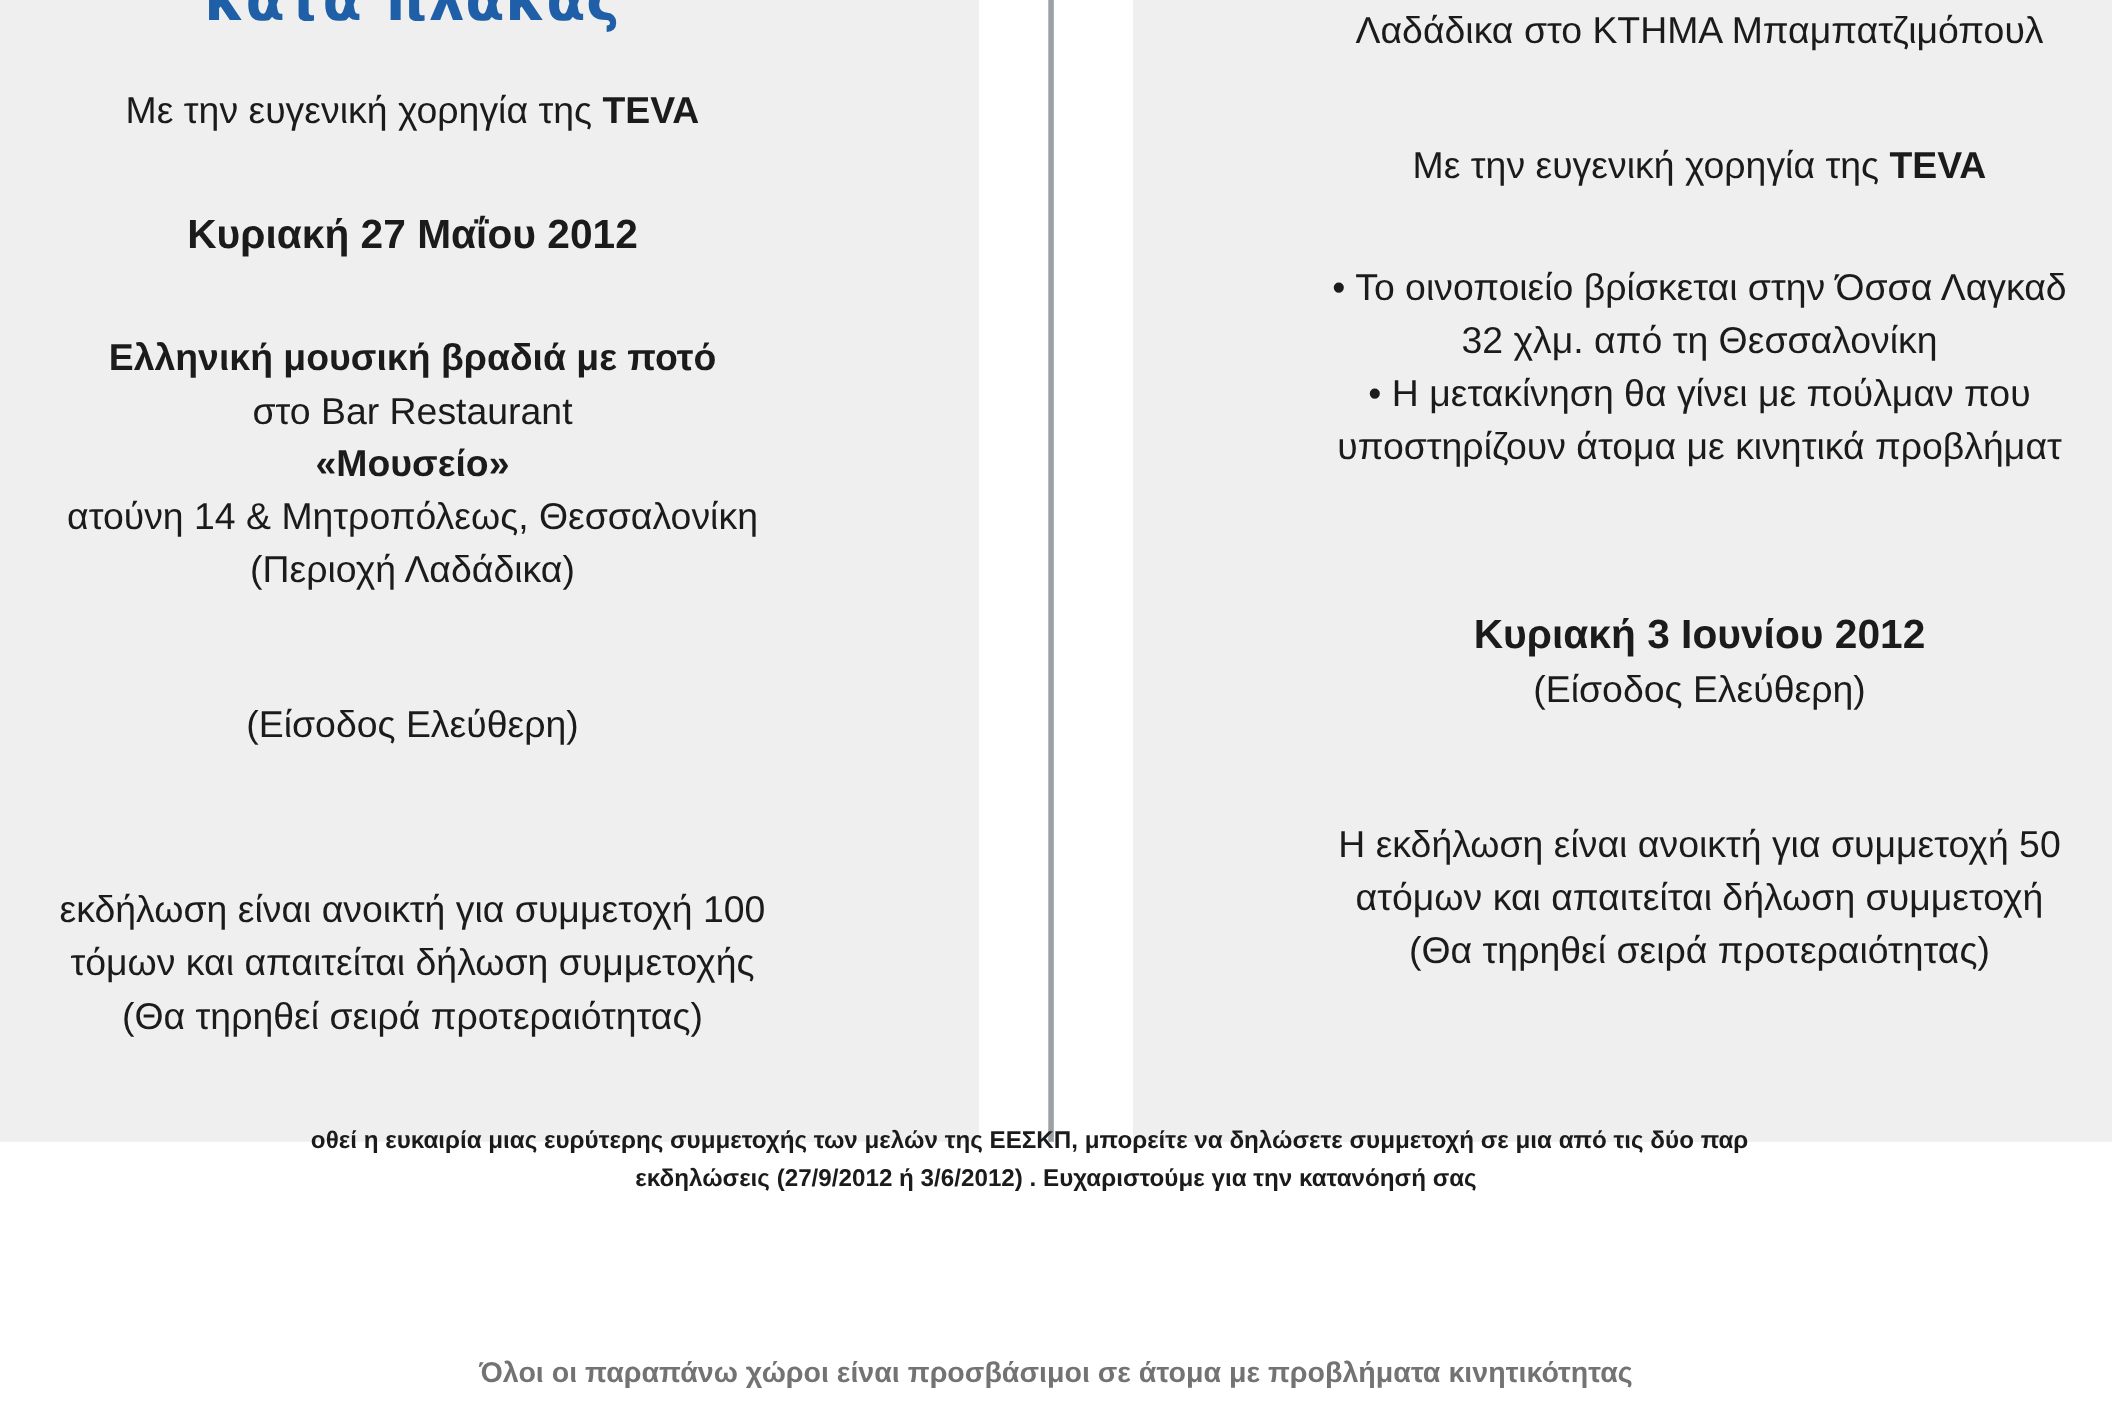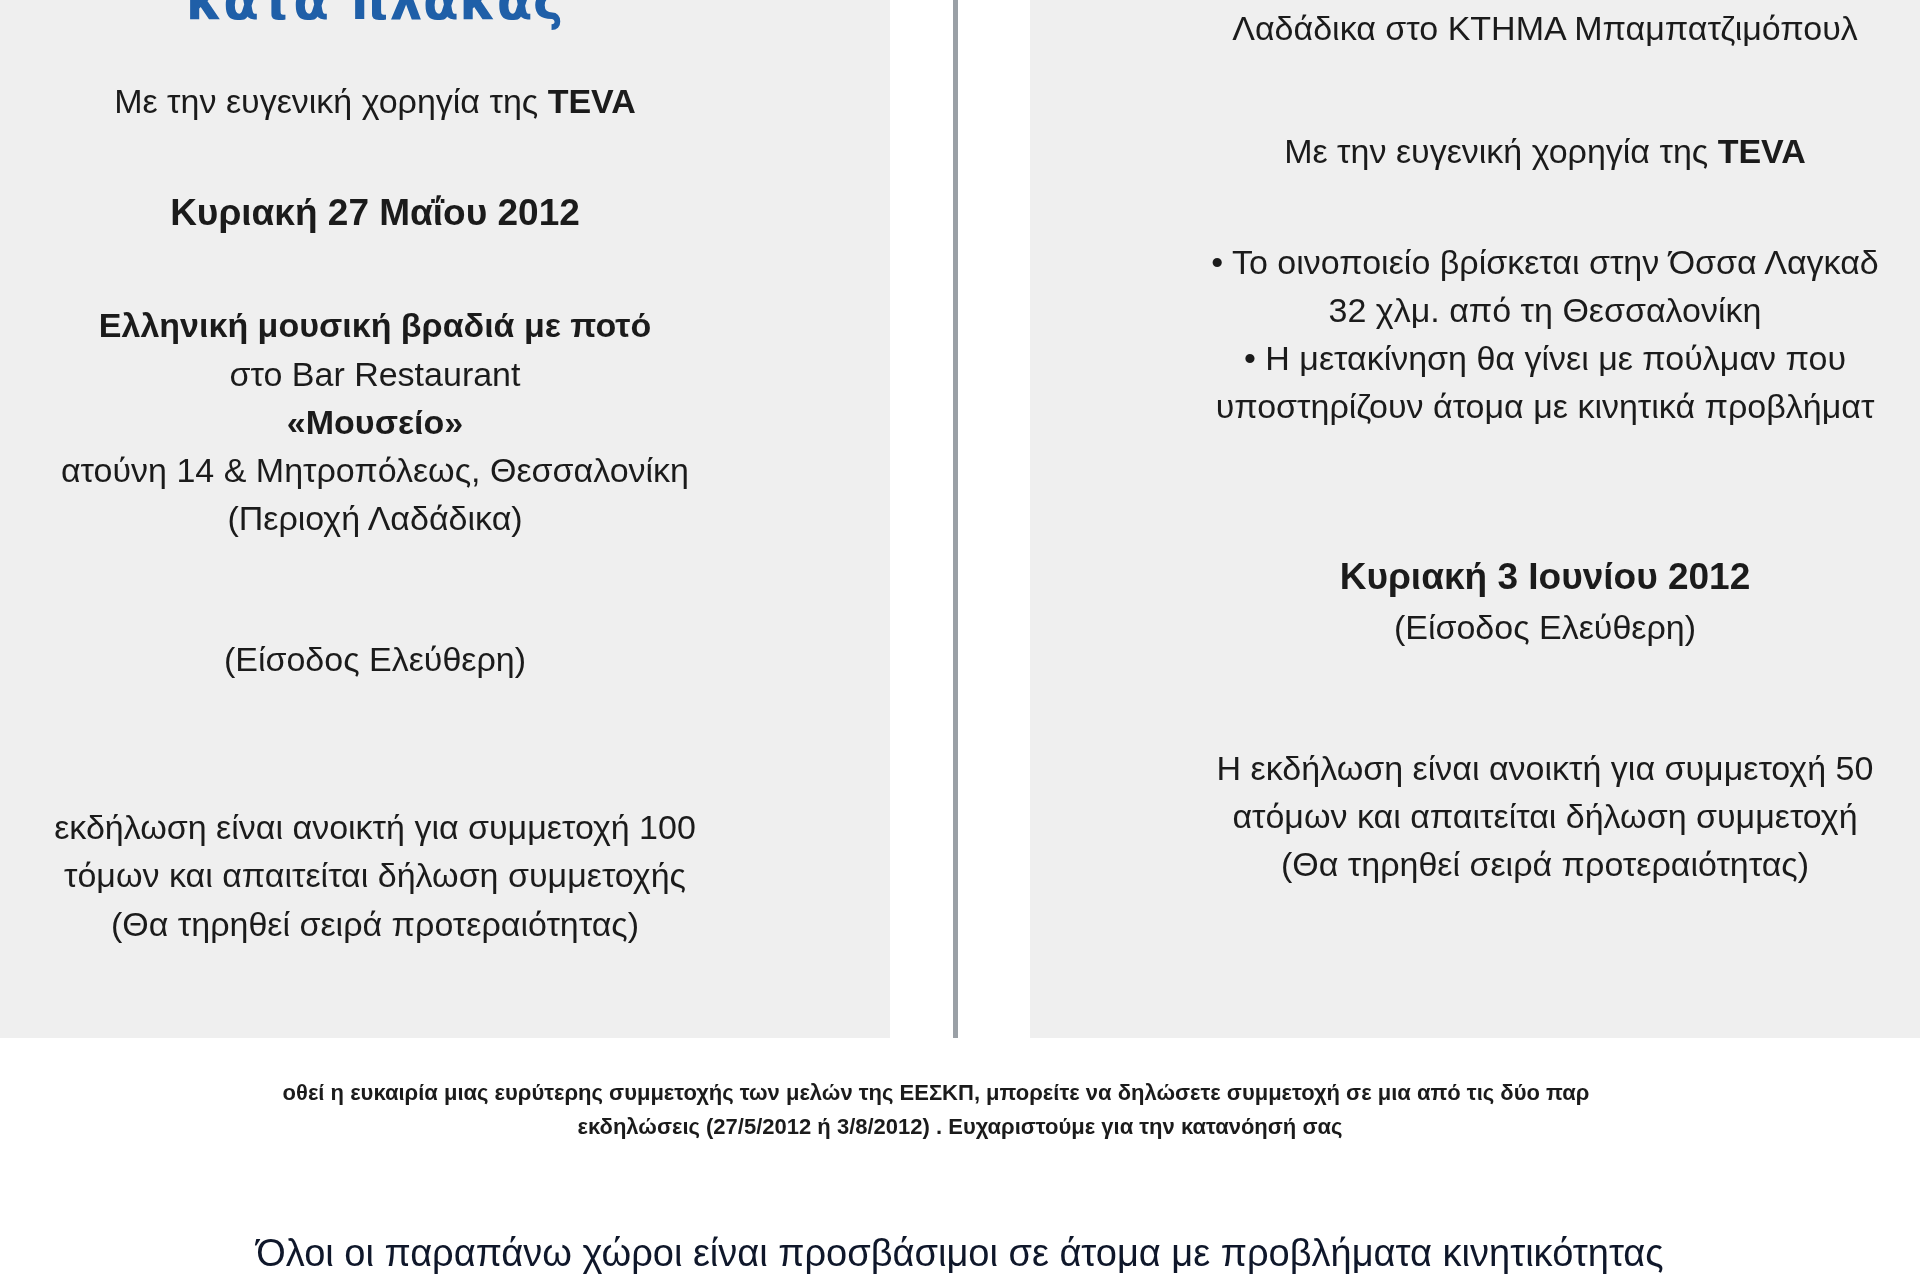--- a/index.html
+++ b/index.html
@@ -106,21 +106,21 @@
 
   .sp-xs { height: 22px; }
   .sp-m  { height: 62px; }
   .sp-l  { height: 92px; }
   .sp-xl { height: 120px; }
 
   
   .note {
     position: absolute;
     left: 0;
-    top: 1076px;
+    top: 1020px;
     width: 1920px;
     text-align: center;
   }
   .note p {
     margin: 0;
     font-size: 22px;
     font-weight: bold;
     line-height: 1.55;
     color: #1b1b1b;
     white-space: nowrap;
@@ -134,23 +134,23 @@
   .bottom-line {
     position: absolute;
     left: 0;
     top: 1232px;
     width: 1920px;
     text-align: center;
     overflow: hidden;
     height: 48px;
   }
   .bottom-line span {
-    font-size: 38px;
-    font-weight: normal;
-    color: #0f172a;
+    font-size: 26px;
+    font-weight: bold;
+    color: #737373;
     white-space: nowrap;
   }
 </style>
 </head>
 <body>
 
 <div class="page">
 
   <div class="panels">
 
@@ -222,20 +222,20 @@
       <p class="line">Η εκδήλωση είναι ανοικτή για συμμετοχή 50</p>
 
       <p class="line">ατόμων και απαιτείται δήλωση συμμετοχή</p>
 
       <p class="line">(Θα τηρηθεί σειρά προτεραιότητας)</p>
     </div>
   </div>
 
   <div class="note">
     <p class="note-line1">οθεί η ευκαιρία μιας ευρύτερης συμμετοχής των μελών της ΕΕΣΚΠ, μπορείτε να δηλώσετε συμμετοχή σε μια από τις δύο παρ</p>
-    <p>εκδηλώσεις (27/5/2012 ή 3/8/2012) . Ευχαριστούμε για την κατανόησή σας</p>
+    <p>εκδηλώσεις (27/9/2012 ή 3/6/2012) . Ευχαριστούμε για την κατανόησή σας</p>
   </div>
 
   <div class="bottom-line">
     <span>Όλοι οι παραπάνω χώροι είναι προσβάσιμοι σε άτομα με προβλήματα κινητικότητας</span>
   </div>
 
 </div>
 
 </body></html>

